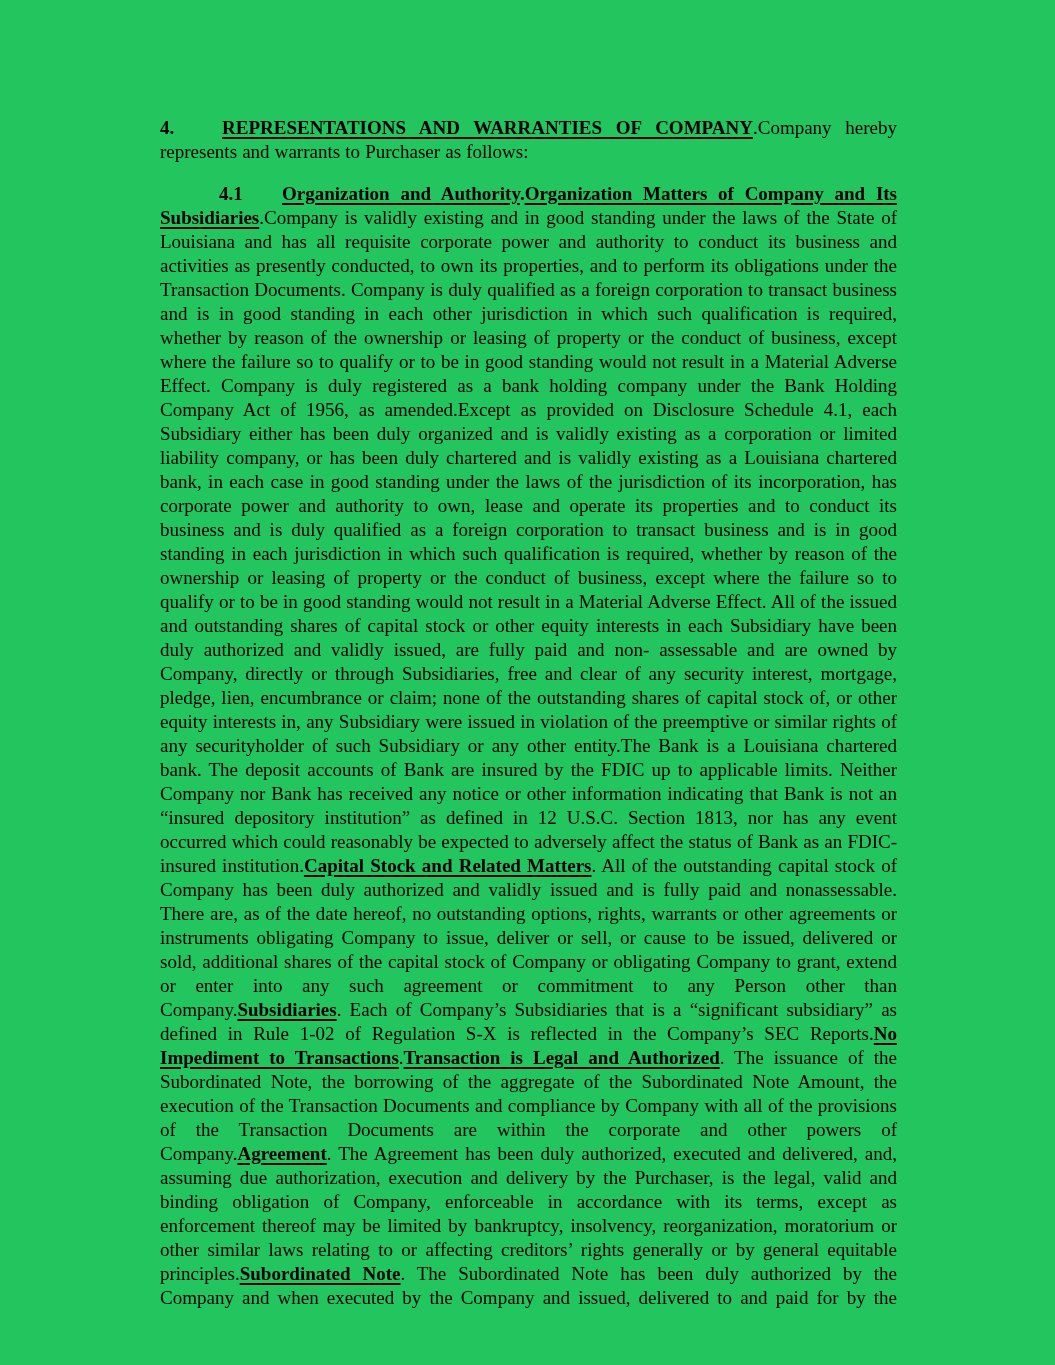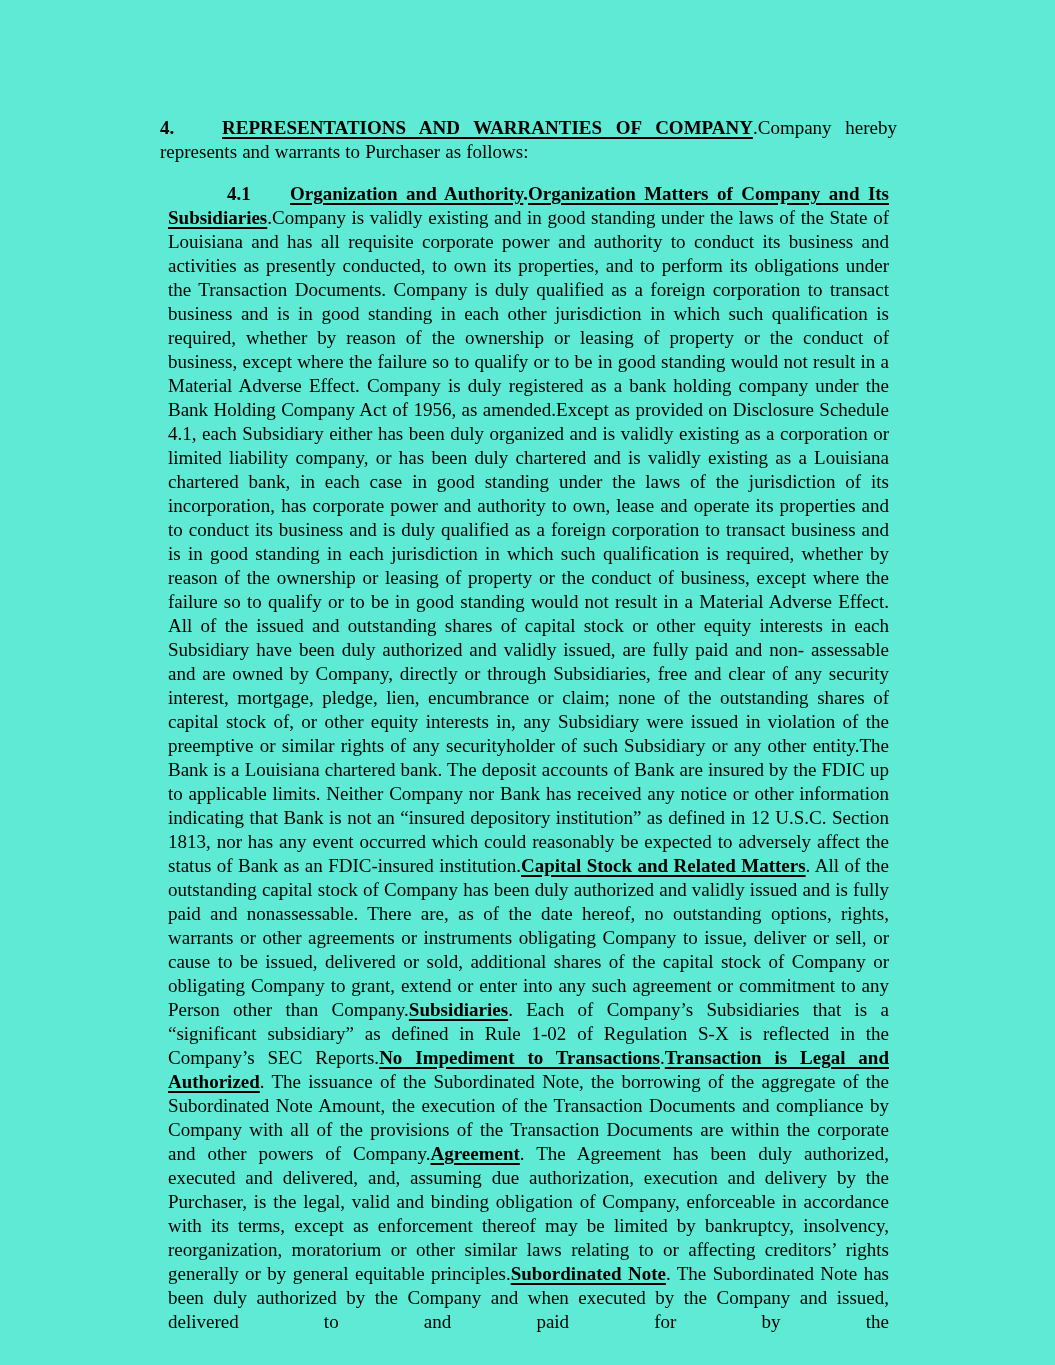--- a/index.html
+++ b/index.html
@@ -4,33 +4,33 @@
 <style>
   html, body {
     margin: 0;
     padding: 0;
     background: #ffffff;
   }
   .page {
     position: relative;
     width: 1055px;
     height: 1365px;
-    background: #5eead4;
+    background: #22c55e;
     overflow: hidden;
     font-family: "Liberation Serif", "DejaVu Serif", serif;
     color: #000000;
   }
   .textblock {
     position: absolute;
     left: 160px;
     top: 116px;
     width: 737px;
   }
   p.para {
-    margin: 8px;
+    margin: 0;
     font-size: 19px;
     line-height: 24px;
     text-align: justify;
     color: #000000;
     word-spacing: 0.02em;
   }
   p.heading-para {
     margin: 0;
   }
   p.body-para {

